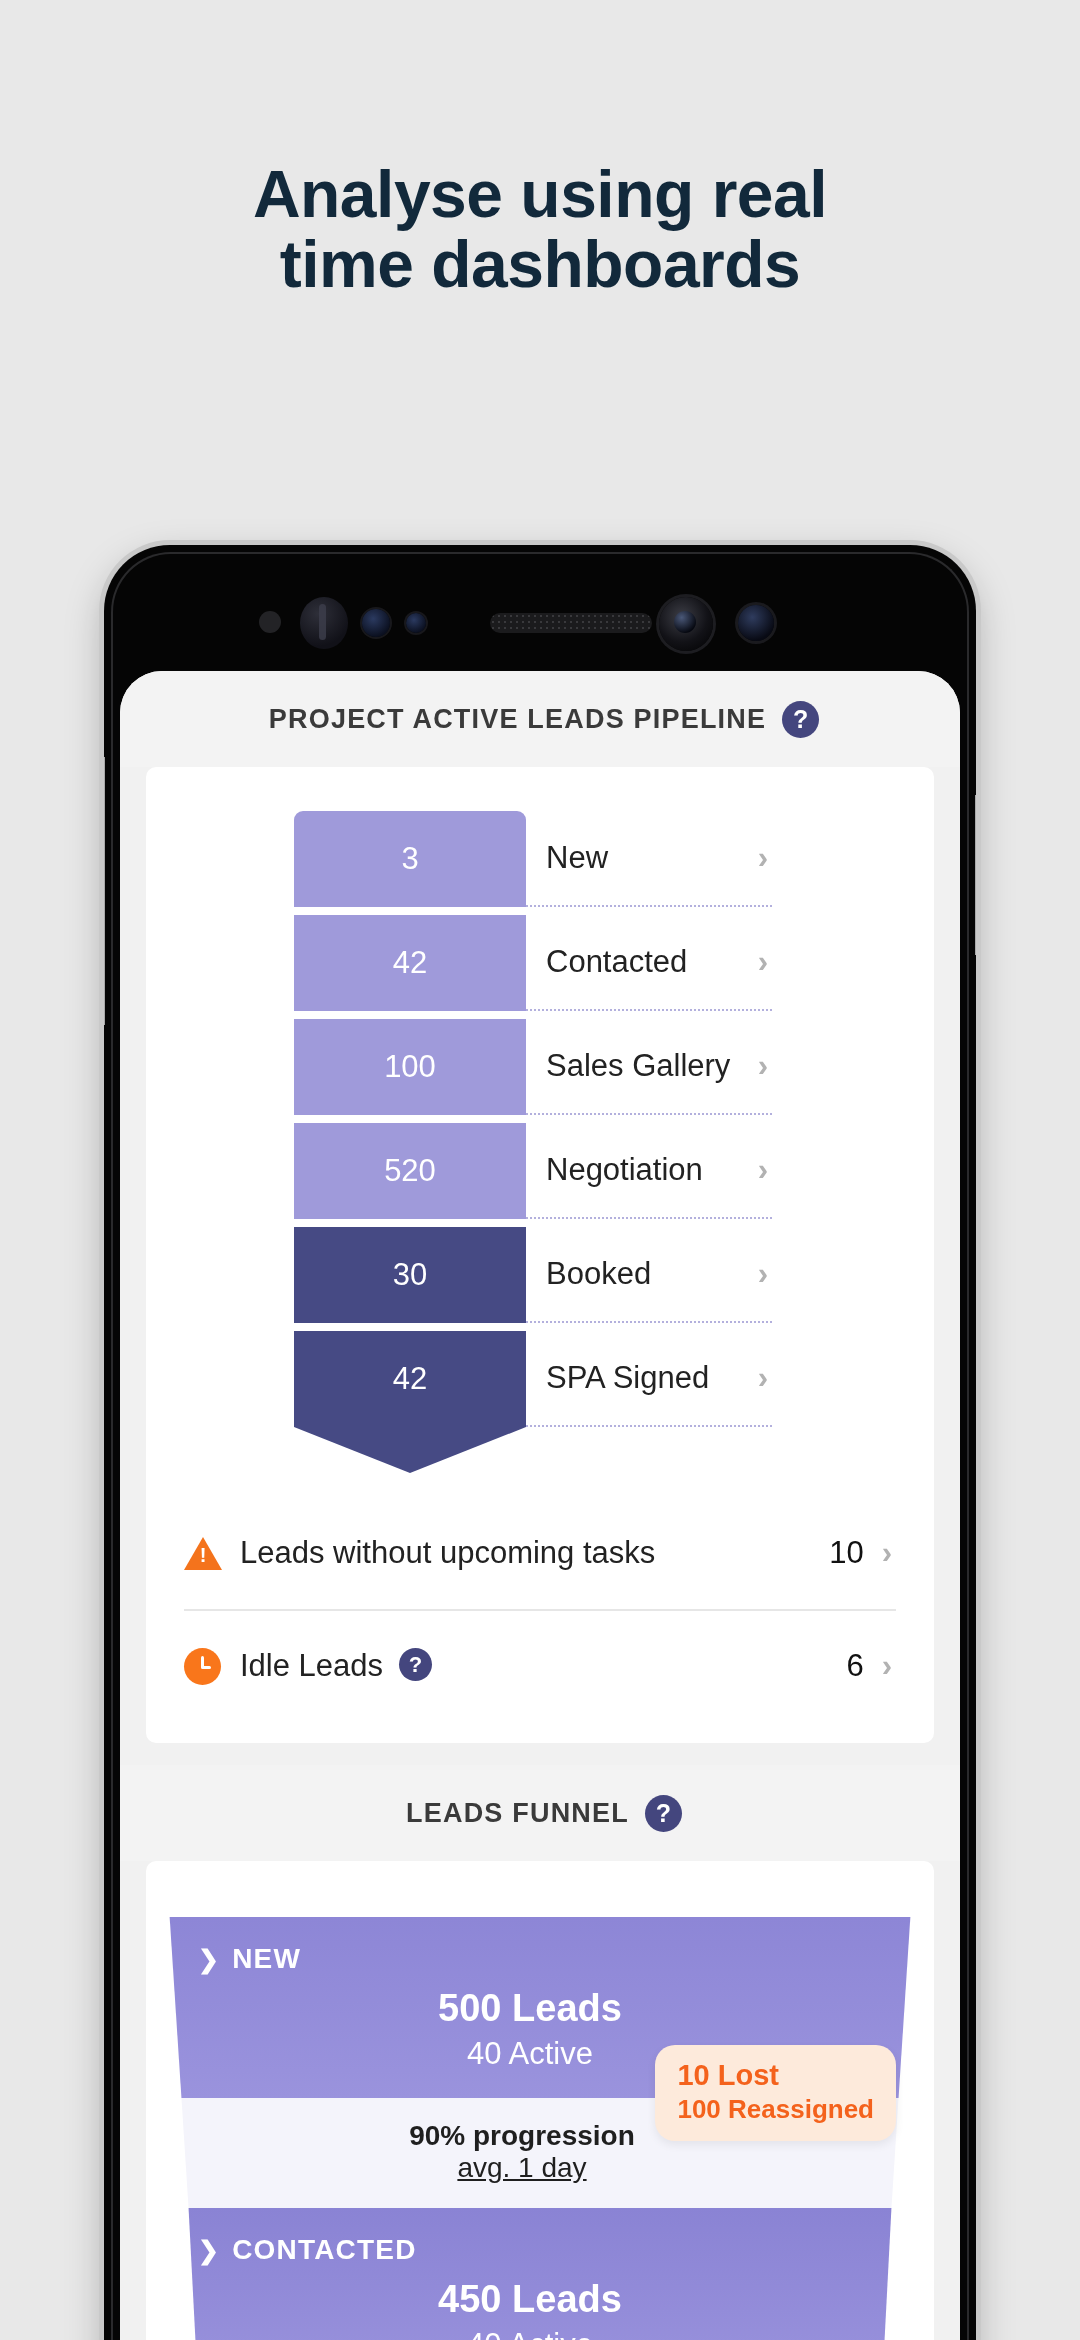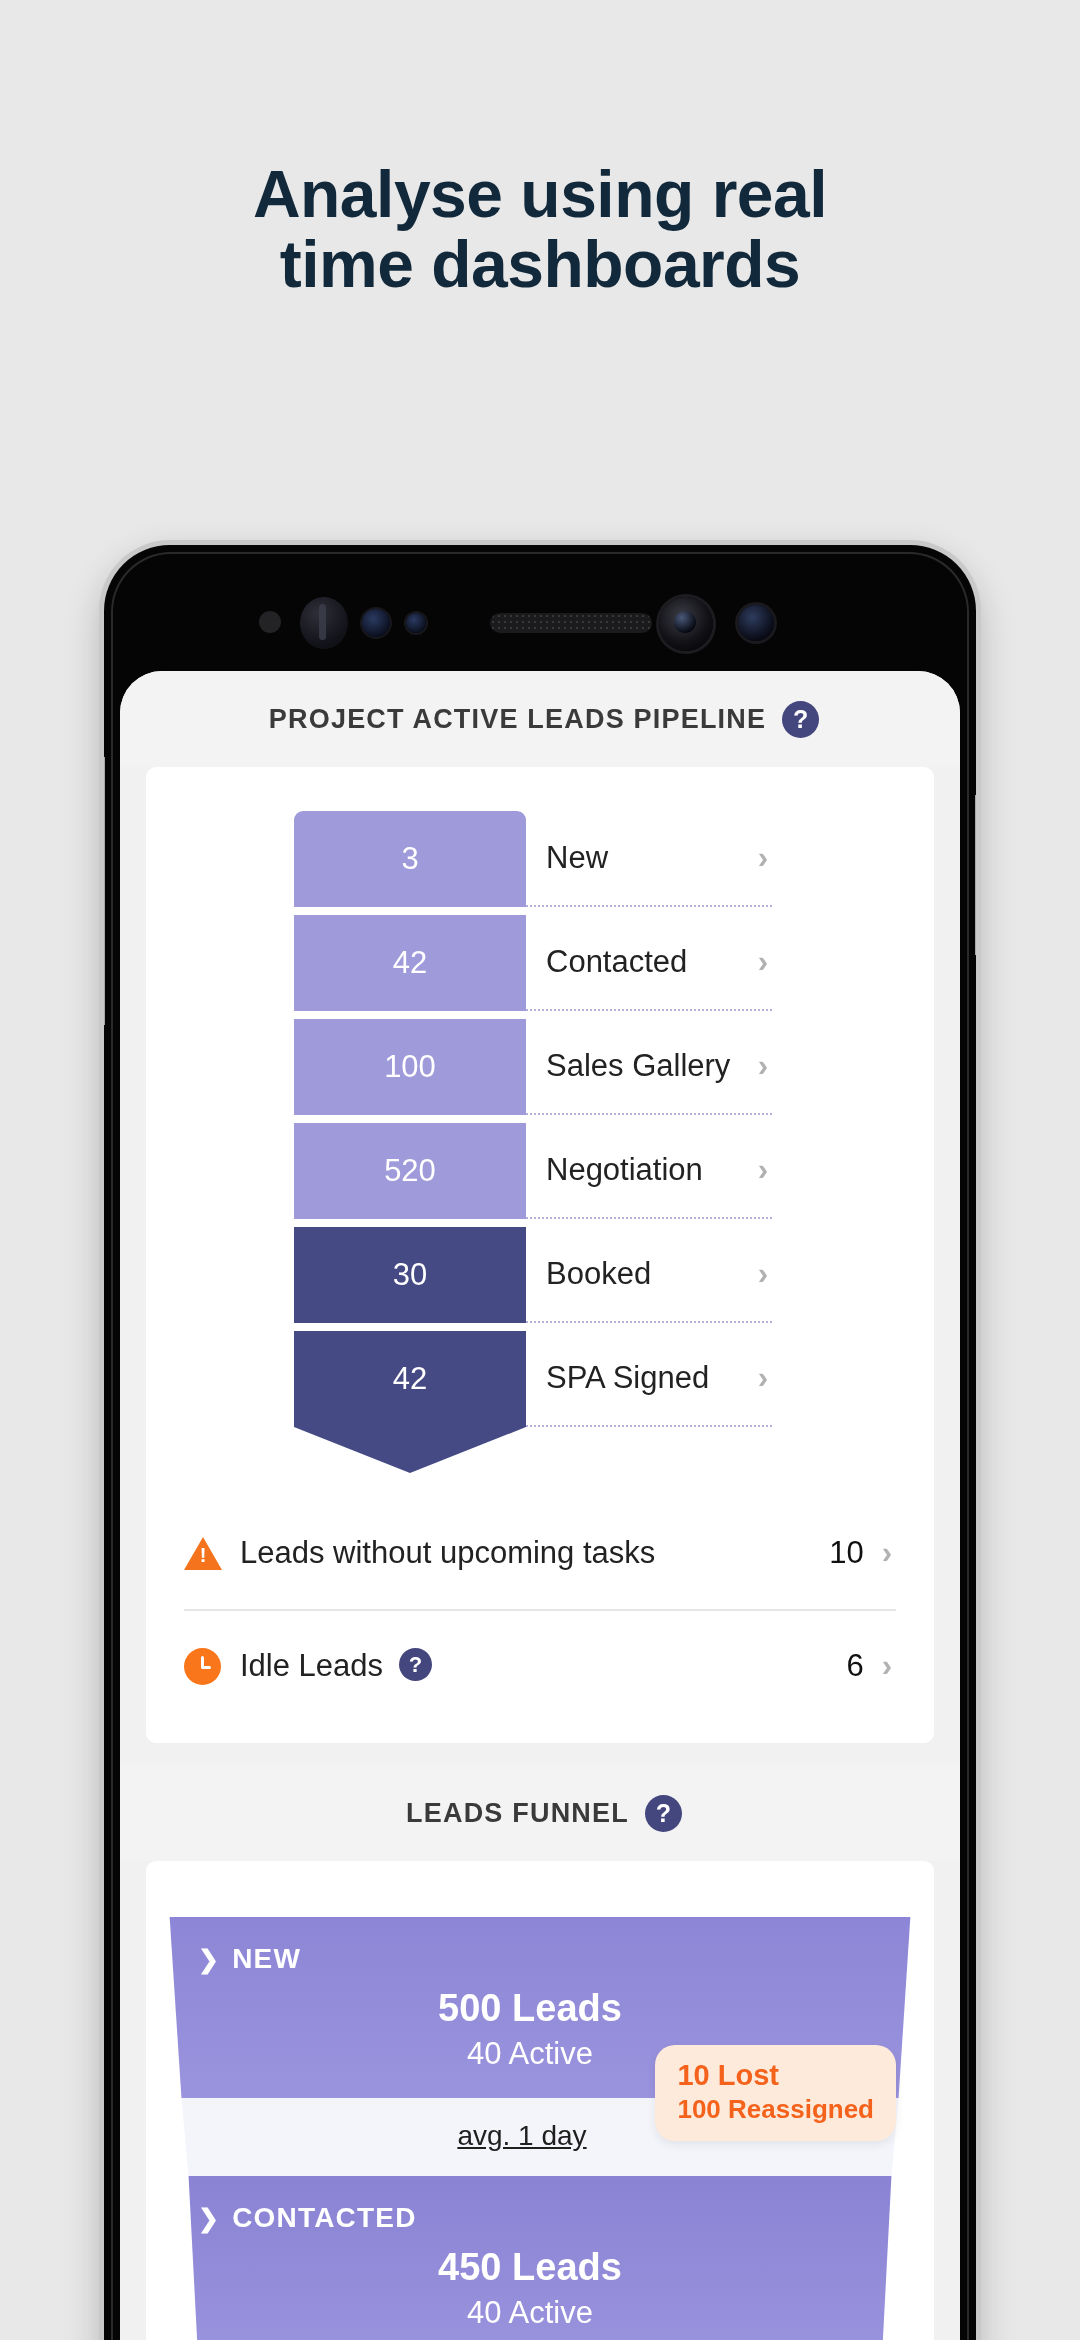--- a/index.html
+++ b/index.html
@@ -408,20 +408,21 @@
             <div class="stage-nums">
               <div class="stage-leads">500 Leads</div>
               <div class="stage-active">40 Active</div>
             </div>
           </div>
           <div class="lost-badge" style="top:128px;">
             <div class="lost-1">10 Lost</div>
             <div class="lost-2">100 Reassigned</div>
           </div>
           <div class="stage-prog" style="clip-path:polygon(4.5% 0,95.5% 0,94.6% 100%,5.4% 100%);">
+            <div class="prog-pct">90% progression</div>
             <div class="prog-avg">avg. 1 day</div>
           </div>
         </div>
 
         <div class="stage">
           <div class="stage-body" style="background:linear-gradient(180deg,#8a83d4,#9a93dd);
                       clip-path:polygon(5.4% 0,94.6% 0,93.4% 100%,6.6% 100%);">
             <div class="stage-name">
               <span class="arrow-glyph">❯</span>
               <span>CONTACTED</span>

